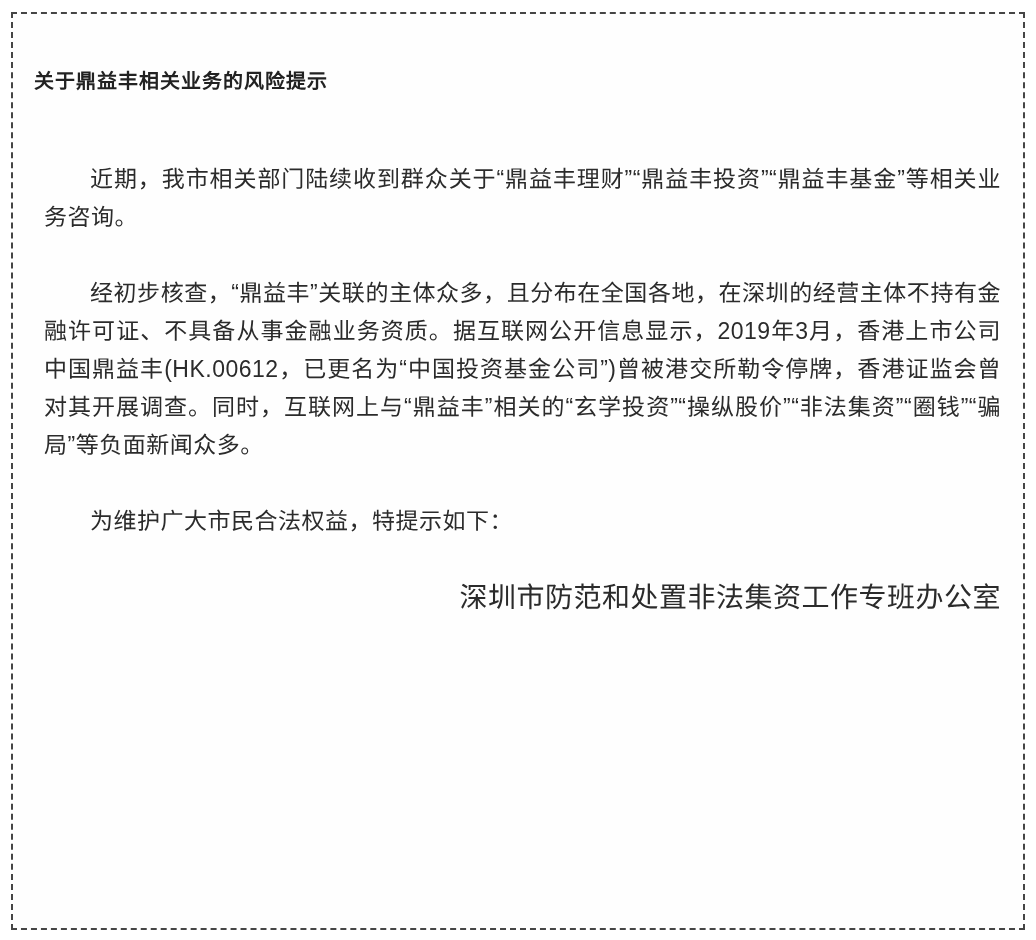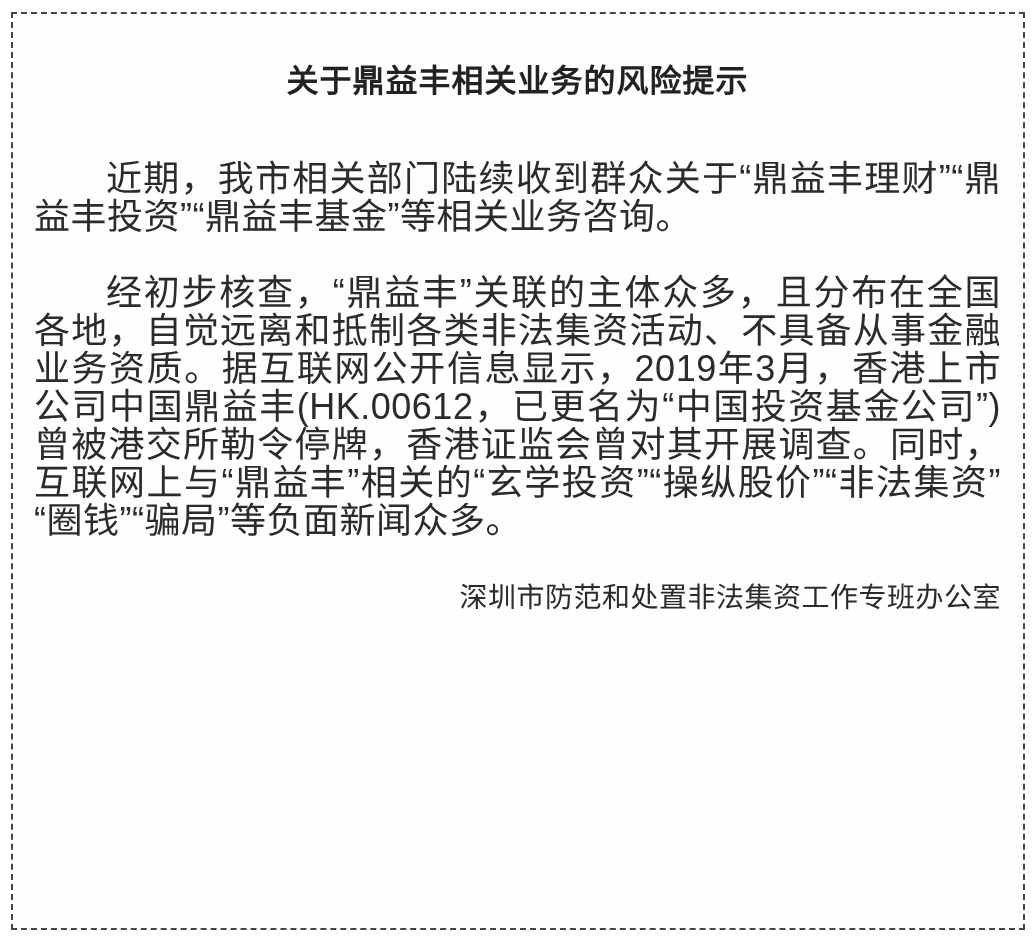--- a/index.html
+++ b/index.html
@@ -20,31 +20,31 @@
     top: 12px;
     width: 1014px;
     height: 918px;
     box-sizing: border-box;
     border: 2px dashed #454545;
     background: #fefefe;
     padding: 44px 22px 20px 21px;
   }
   .doc-title {
     margin: 0 0 56px 0;
-    text-align: center;
-    font-size: 32px;
+    text-align: left;
+    font-size: 20px;
     font-weight: bold;
     letter-spacing: 1px;
     color: #222222;
     line-height: 46px;
   }
   .doc-paragraph {
-    margin: 0 0 38px 0;
+    margin: 0 0 38px 10px;
     text-indent: 2em;
-    font-size: 36px;
+    font-size: 23px;
     line-height: 38px;
     color: #2b2b2b;
     letter-spacing: 0.5px;
     text-align: justify;
     word-break: break-all;
   }
   .doc-signature-block {
     margin-top: 34px;
     text-align: right;
     font-size: 28px;
@@ -54,21 +54,22 @@
   }
 </style>
 </head>
 <body>
 
 <div class="notice-page">
   <h1 class="doc-title">关于鼎益丰相关业务的风险提示</h1>
 
   <p class="doc-paragraph">近期，我市相关部门陆续收到群众关于“鼎益丰理财”“鼎益丰投资”“鼎益丰基金”等相关业务咨询。</p>
 
-  <p class="doc-paragraph">经初步核查，“鼎益丰”关联的主体众多，且分布在全国各地，自觉远离和抵制各类非法集资活动、不具备从事金融业务资质。据互联网公开信息显示，2019年3月，香港上市公司中国鼎益丰(HK.00612，已更名为“中国投资基金公司”)曾被港交所勒令停牌，香港证监会曾对其开展调查。同时，互联网上与“鼎益丰”相关的“玄学投资”“操纵股价”“非法集资”“圈钱”“骗局”等负面新闻众多。</p>
+  <p class="doc-paragraph">经初步核查，“鼎益丰”关联的主体众多，且分布在全国各地，在深圳的经营主体不持有金融许可证、不具备从事金融业务资质。据互联网公开信息显示，2019年3月，香港上市公司中国鼎益丰(HK.00612，已更名为“中国投资基金公司”)曾被港交所勒令停牌，香港证监会曾对其开展调查。同时，互联网上与“鼎益丰”相关的“玄学投资”“操纵股价”“非法集资”“圈钱”“骗局”等负面新闻众多。</p>
 
+  <p class="doc-paragraph">为维护广大市民合法权益，特提示如下：</p>
 
 
   <div class="doc-signature-block">
     <div>深圳市防范和处置非法集资工作专班办公室</div>
 
   </div>
 </div>
 
 </body></html>

